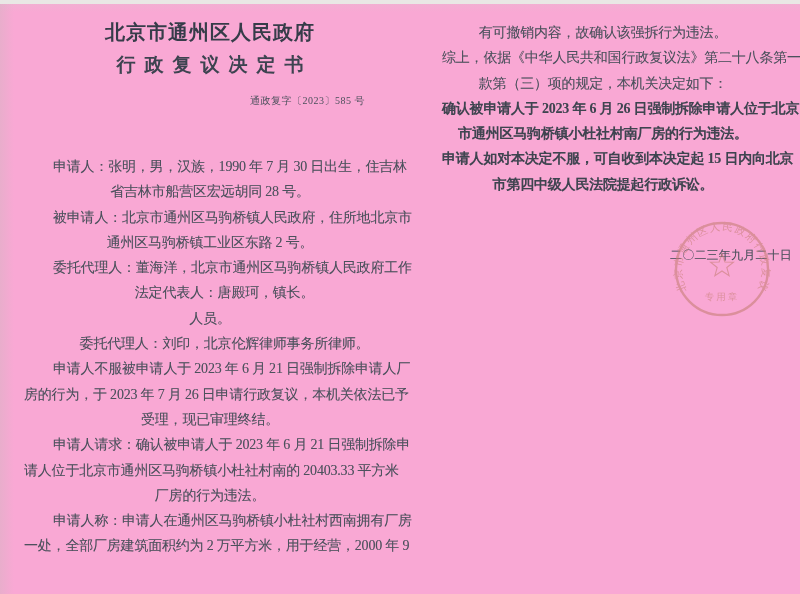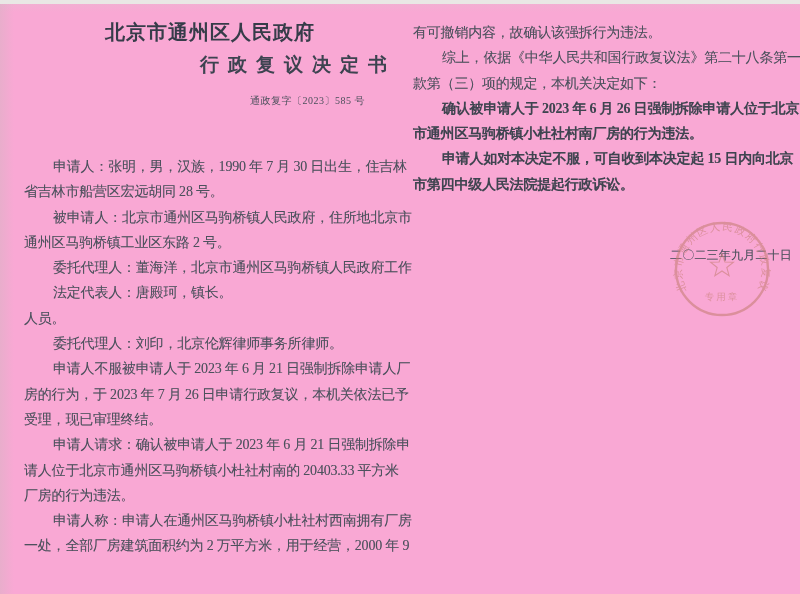--- a/index.html
+++ b/index.html
@@ -12,36 +12,36 @@
     content:"";position:absolute;inset:0;pointer-events:none;
     background:
       linear-gradient(90deg, rgba(190,188,182,.28) 0px, rgba(255,255,255,0) 14px),
       linear-gradient(180deg, rgba(210,208,202,.18) 0px, rgba(255,255,255,0) 8px);
   }
   .authority{
     position:absolute;left:24px;top:15px;width:372px;text-align:center;
     font-size:20px;font-weight:bold;letter-spacing:1px;color:#363c49;
   }
   .doc-title{
-    position:absolute;left:24px;top:48px;width:372px;text-align:right;
+    position:absolute;left:24px;top:48px;width:372px;text-align:center;
     font-size:19px;font-weight:600;letter-spacing:9px;padding-left:9px;
     box-sizing:border-box;color:#3d4350;
   }
   .doc-number{
     position:absolute;left:24px;top:90px;width:341px;text-align:right;
     font-size:10px;color:#4a4f5b;letter-spacing:.5px;
   }
   .body-col{
     position:absolute;font-size:14px;line-height:25.3px;color:#4c515d;
     white-space:nowrap;letter-spacing:-.2px;
     text-shadow:0 0 .5px rgba(76,81,93,.35);
   }
   .body-col.left{left:24px;top:150px;width:372px;}
   .body-col.right{left:413px;top:16px;width:380px;}
-  .ln{height:25.3px;}
+  .ln{height:25.3px;text-align:center;}
   .ln.ind{padding-left:29px;}
   .ln.b{font-weight:bold;color:#3f4450;}
   .date-line{
     position:absolute;left:650px;top:243px;width:142px;text-align:right;
     font-size:12px;letter-spacing:.2px;color:#4b505c;
     text-shadow:0 0 .5px rgba(75,80,92,.35);
   }
   .seal{position:absolute;left:666px;top:209px;width:112px;height:112px;opacity:.58;}
 </style>
 </head>

